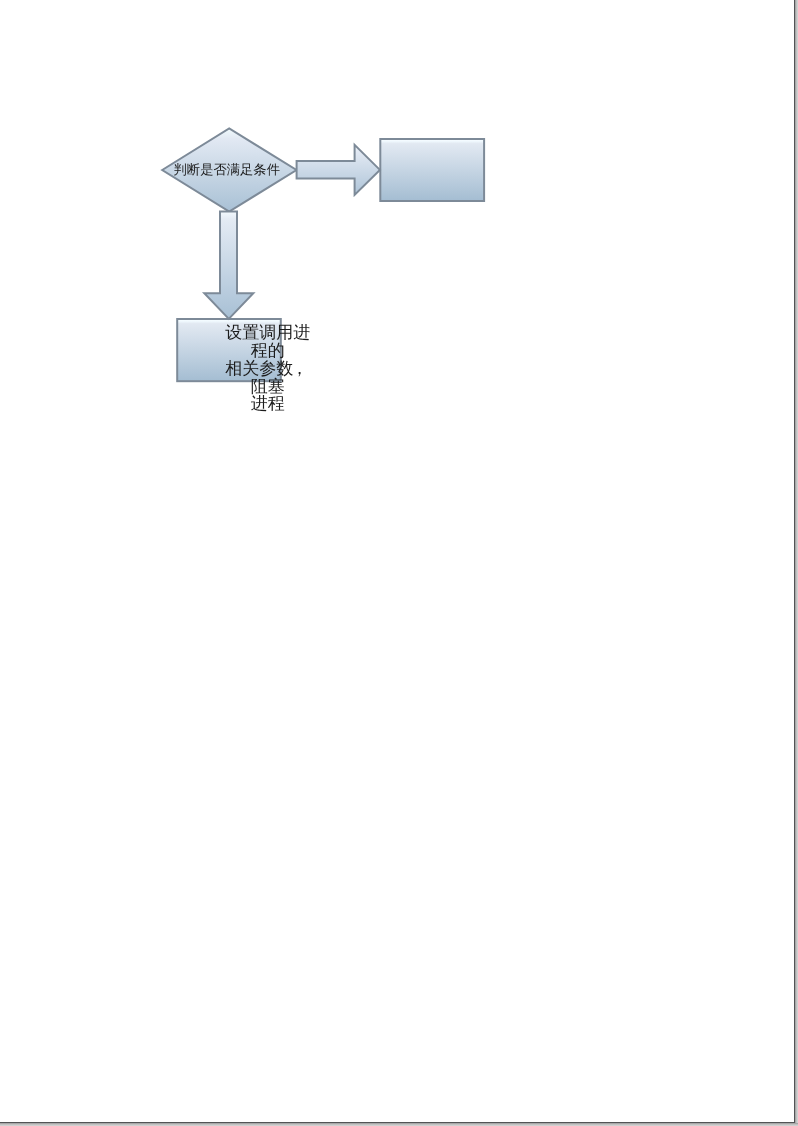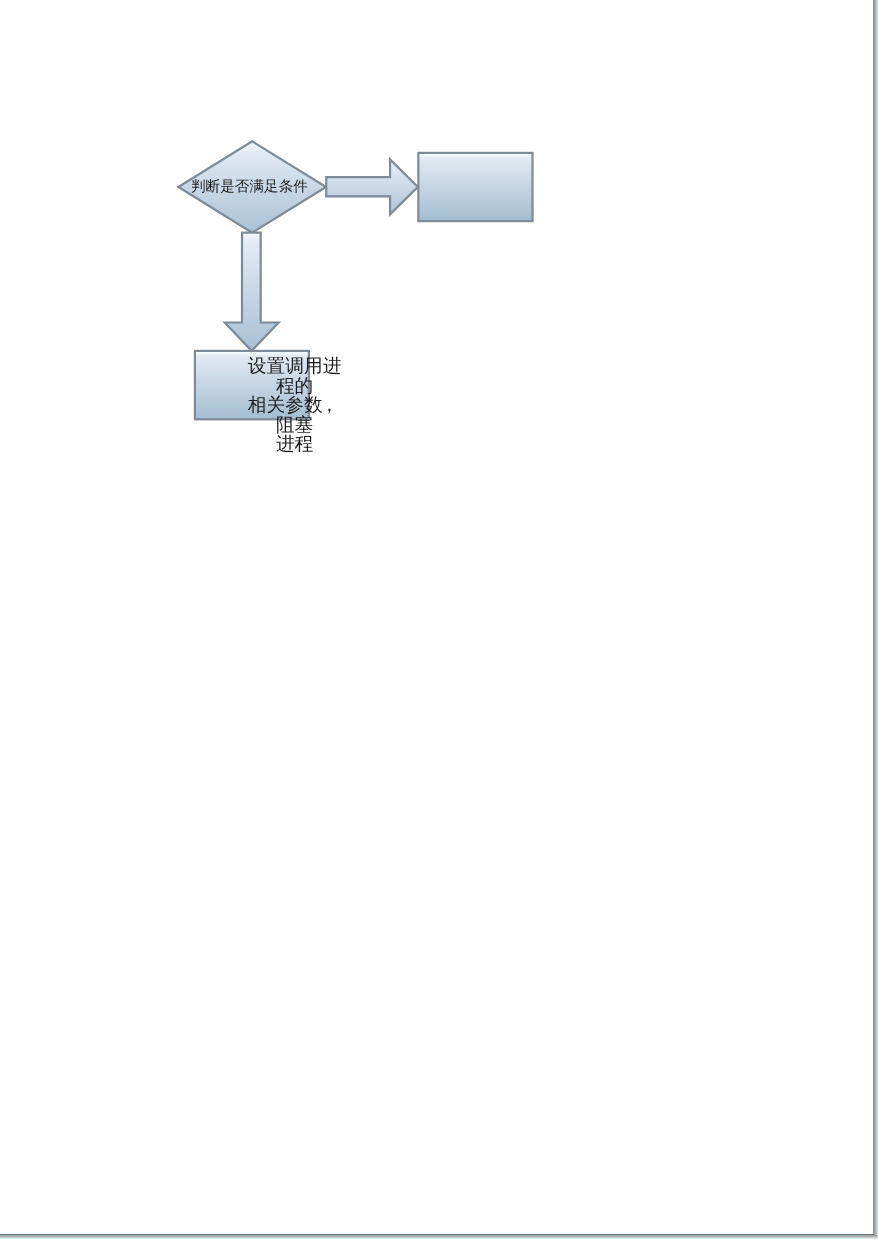--- a/index.html
+++ b/index.html
@@ -7,21 +7,21 @@
     margin: 0;
     padding: 0;
     background: #ffffff;
     font-family: "Liberation Serif", serif;
   }
   #page {
     position: relative;
     width: 798px;
     height: 1126px;
     overflow: hidden;
-    background: #5eead4;
+    background: #8b5cf6;
   }
   #sheet {
     position: absolute;
     left: -3px;
     top: -3px;
     width: 798px;
     height: 1126px;
     background: #ffffff;
     border: 1px solid #525355;
     box-sizing: border-box;

